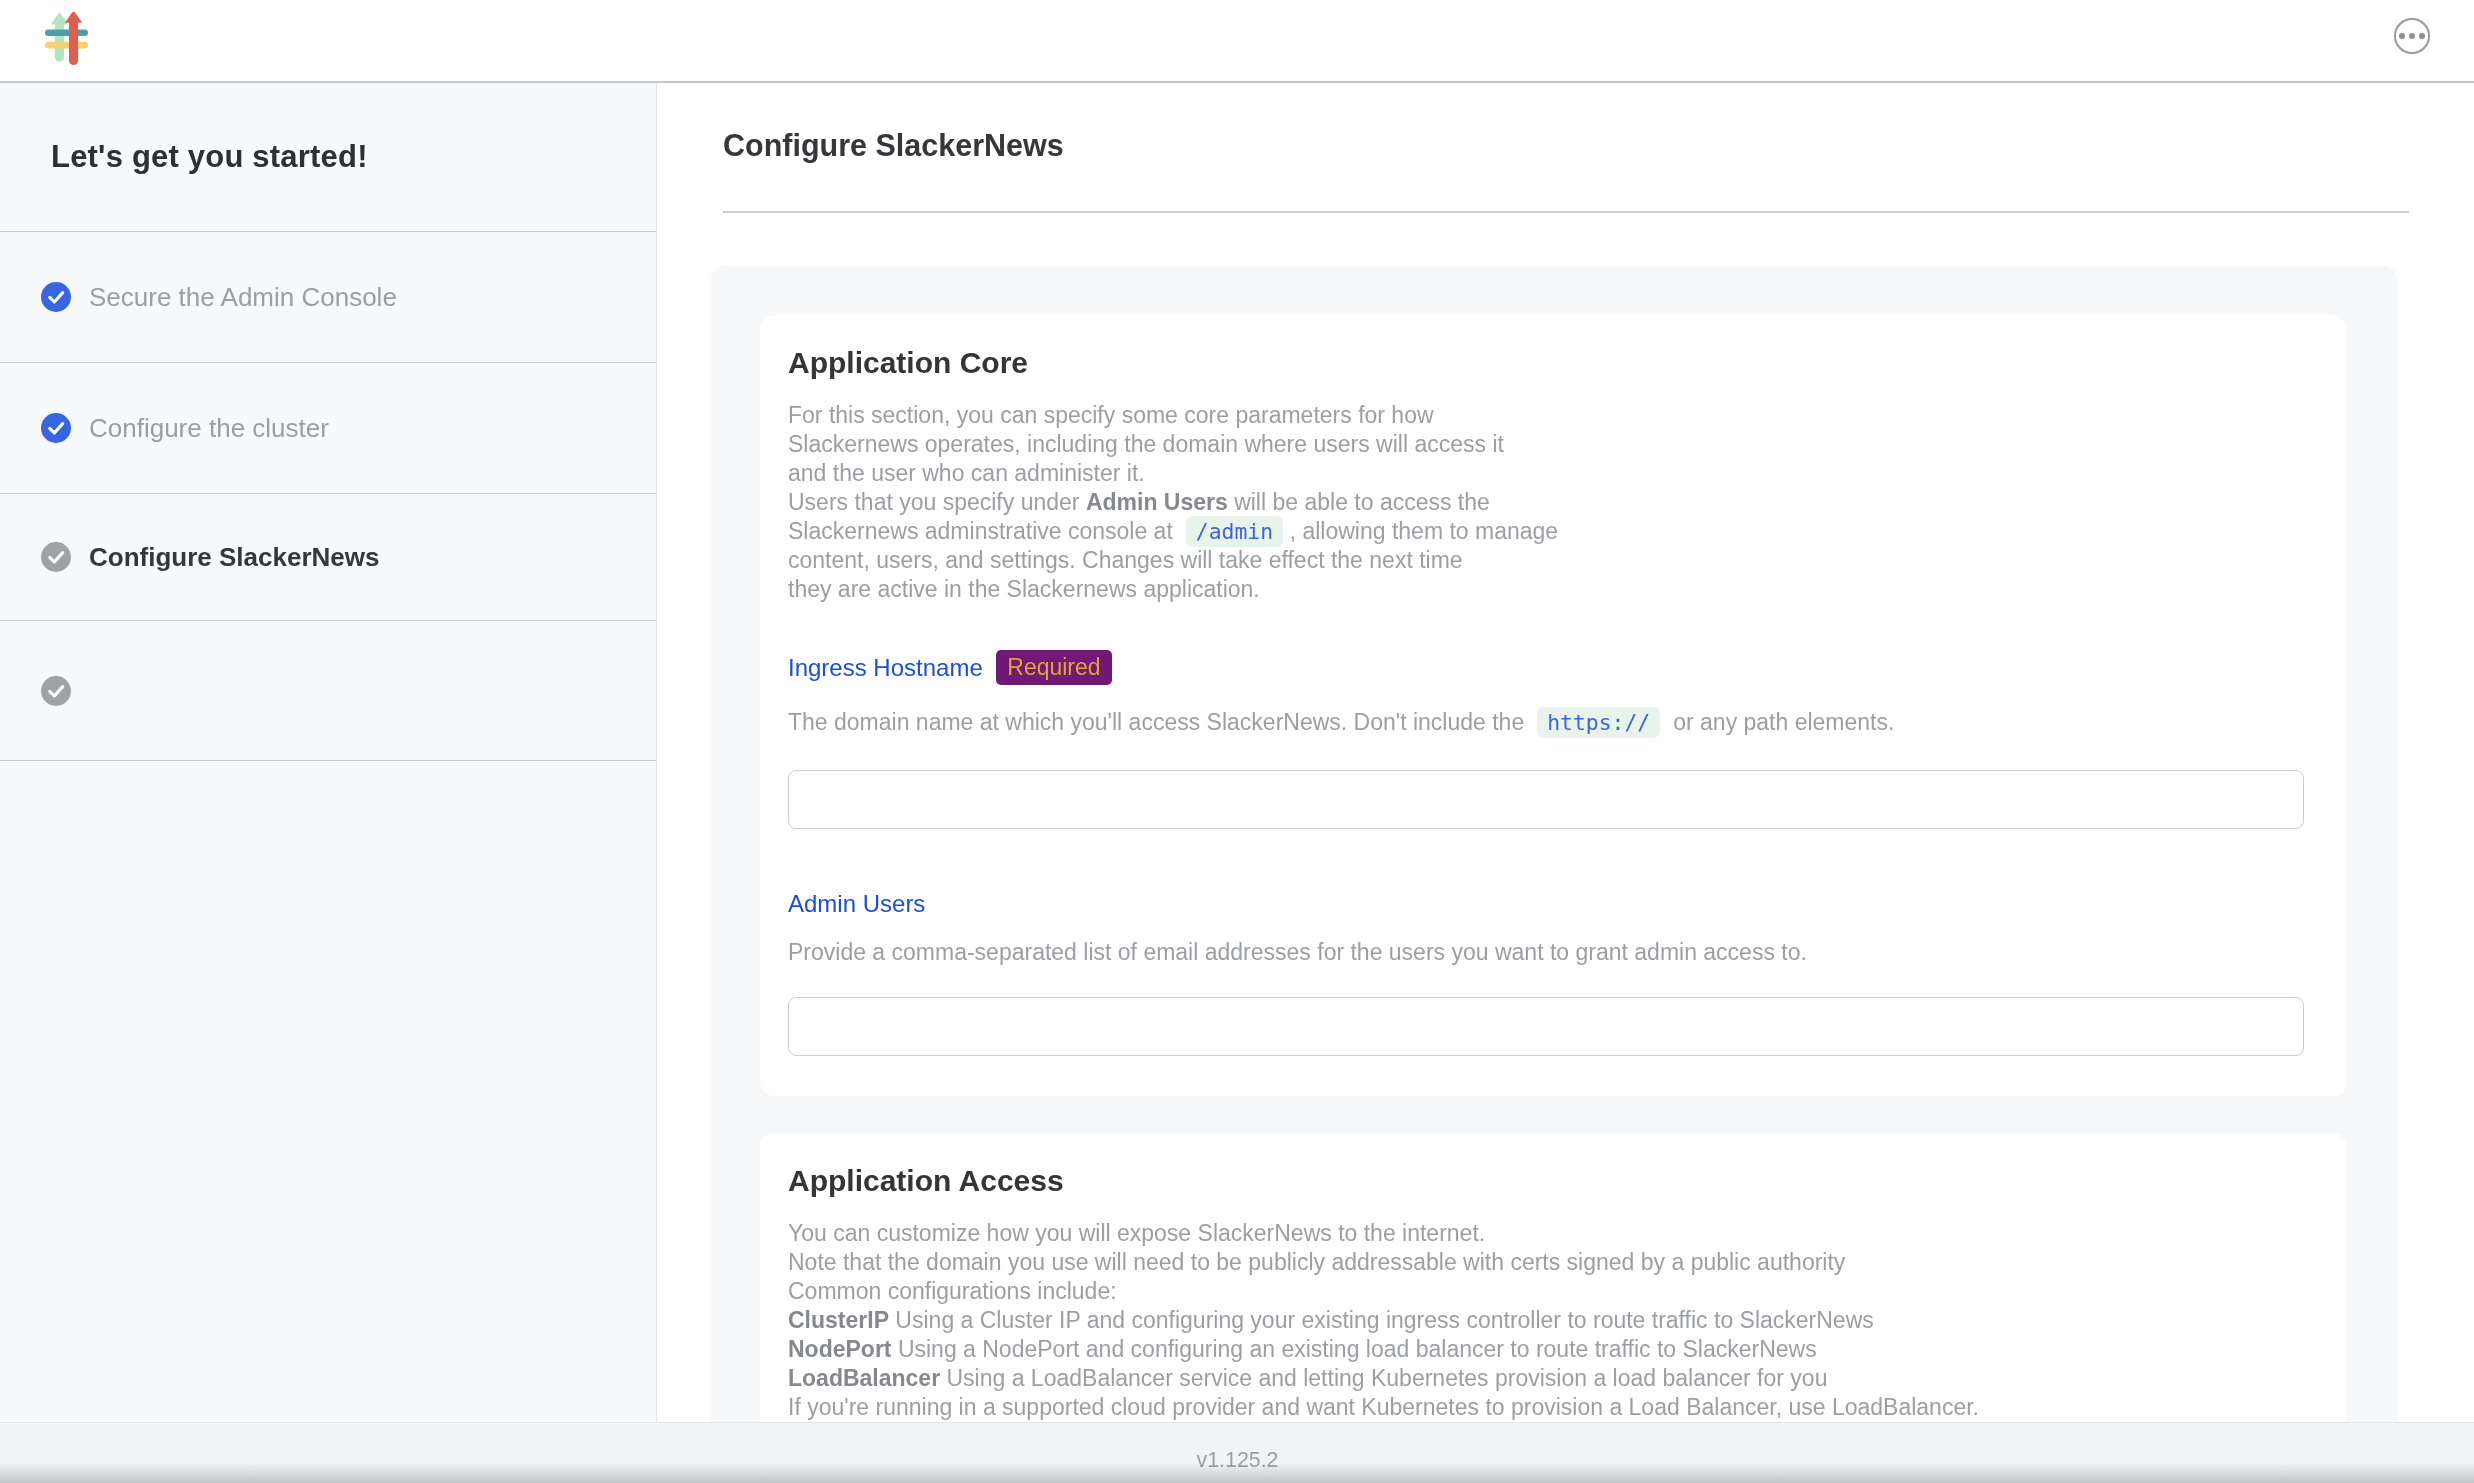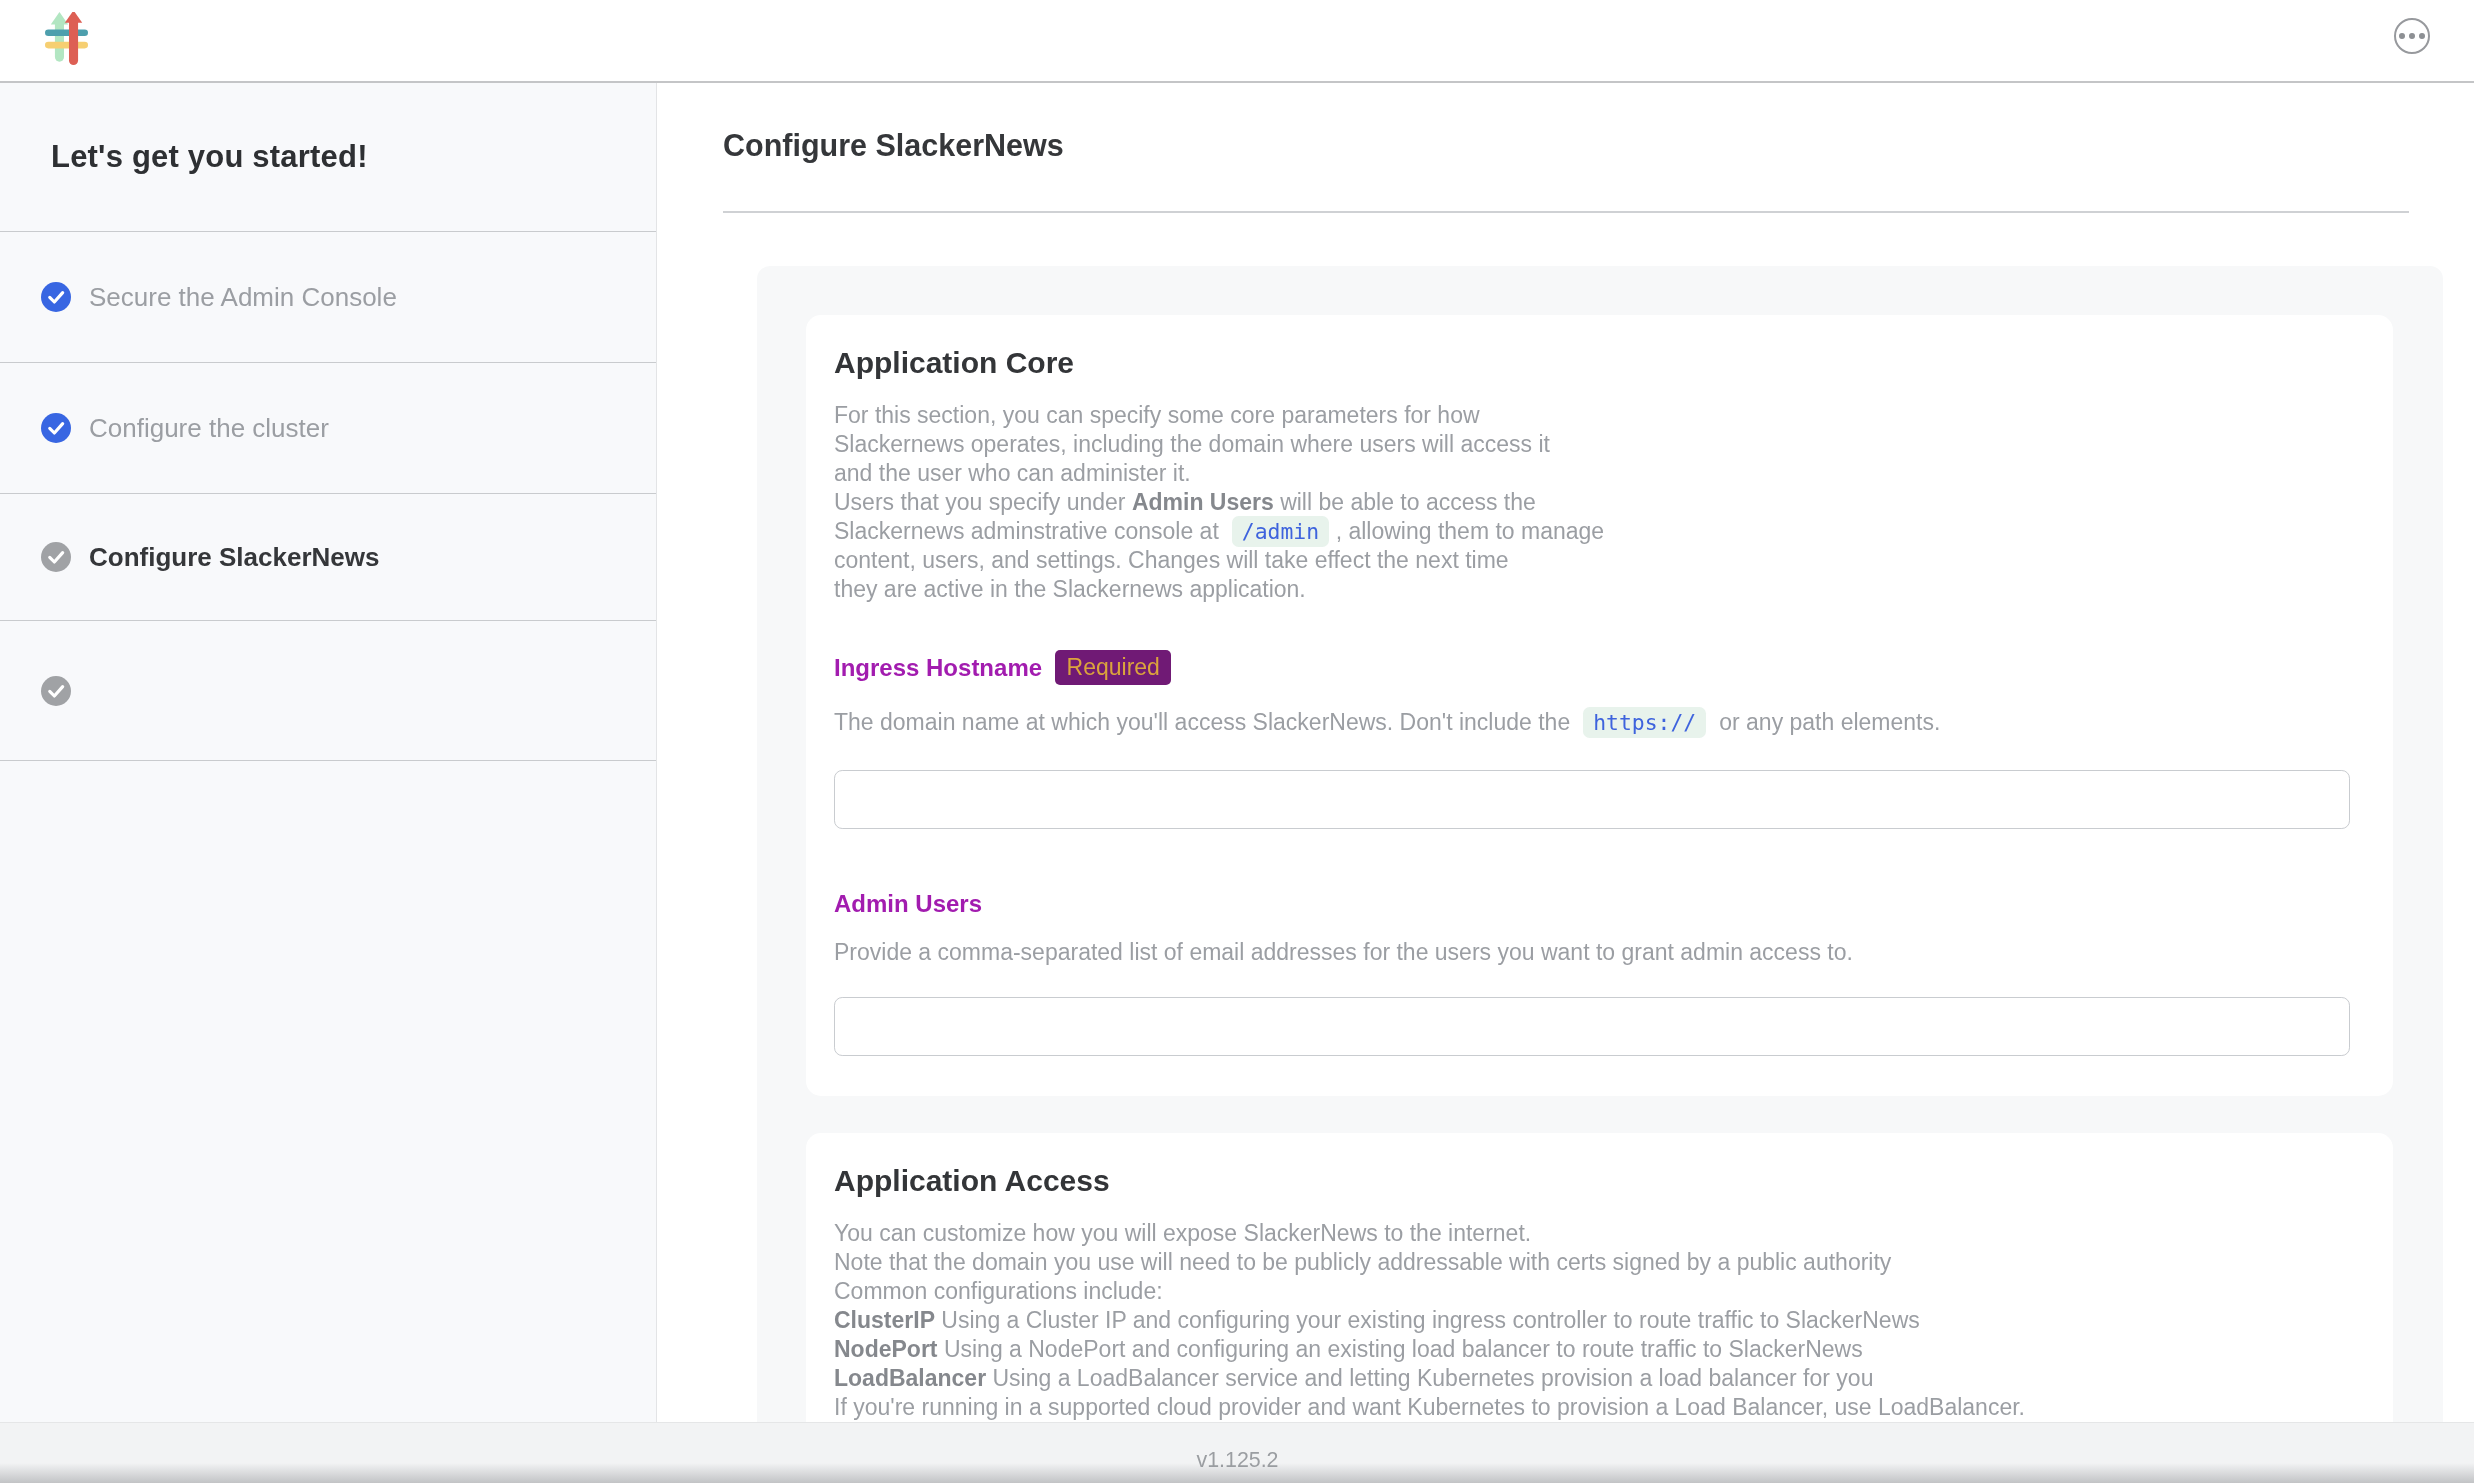--- a/index.html
+++ b/index.html
@@ -31,37 +31,37 @@
   .step-3{height:127px;}
   .step-4{height:140px;}
   .step .check{flex:0 0 30px;width:30px;height:30px;}
   .step .label{font-size:26px;line-height:33px;color:#9b9ea3;}
   .step.active .label{color:#35373a;font-weight:700;}
 
   
   .main-title{position:absolute;left:723px;top:128px;font-size:30.5px;font-weight:700;color:#35373a;z-index:6;}
   .main-divider{position:absolute;left:723px;top:211px;width:1686px;height:1.6px;background:#cfd1d4;z-index:6;}
 
-  .panel{position:absolute;left:757px;top:266px;width:1686px;height:1156px;background:#f7f8f9;
+  .panel{position:absolute;left:711px;top:266px;width:1686px;height:1156px;background:#f7f8f9;
     border-radius:13px 13px 0 0;overflow:hidden;z-index:4;}
   .card{position:relative;margin-left:49px;width:1587px;background:#ffffff;border-radius:15px;
     box-sizing:border-box;padding:30px 28px 40px 28px;}
   .card-1{margin-top:49px;}
   .card-2{margin-top:37px;height:379px;}
   .card-title{font-size:30px;font-weight:700;color:#333538;line-height:36px;}
   .para{margin-top:20px;font-size:23px;color:#9b9ea3;}
   .para .rich-line{line-height:29px;min-height:29px;}
   .card-2 .para .rich-line{line-height:28px;}
   .seg-bold{font-weight:700;color:#85888d;}
   .seg-code{font-family:"DejaVu Sans Mono", monospace;font-size:21.4px;color:#3e63dd;
     background:#e8f3ec;border-radius:6.6px;padding:3.3px 10px;margin:0 6.6px;}
   .field{margin-top:46px;}
   .field-2{margin-top:61px;}
   .field-label-row{display:flex;align-items:center;}
-  .field-label{font-size:24px;font-weight:700;color:#a21caf;}
+  .field-label{font-size:24px;font-weight:400;color:#1d4ed8;}
   .badge-required{margin-left:13px;font-size:23px;color:#dba43c;background:#701a75;
     border-radius:5px;padding:4.1px 11.5px;}
   .field-help{margin-top:21px;font-size:23px;color:#9b9ea3;}
   .field-help .rich-line{line-height:33px;}
   .text-input{display:block;margin-top:31px;width:1516px;height:59px;box-sizing:border-box;
     border:1.6px solid #c9ccd0;border-radius:8.2px;background:#ffffff;outline:none;
     font-size:23px;color:#333;padding:0 16.5px;font-family:"Liberation Sans", sans-serif;}
 
   
   .footer{position:absolute;left:0;top:1422px;width:2475px;height:62px;background:#f2f3f4;

